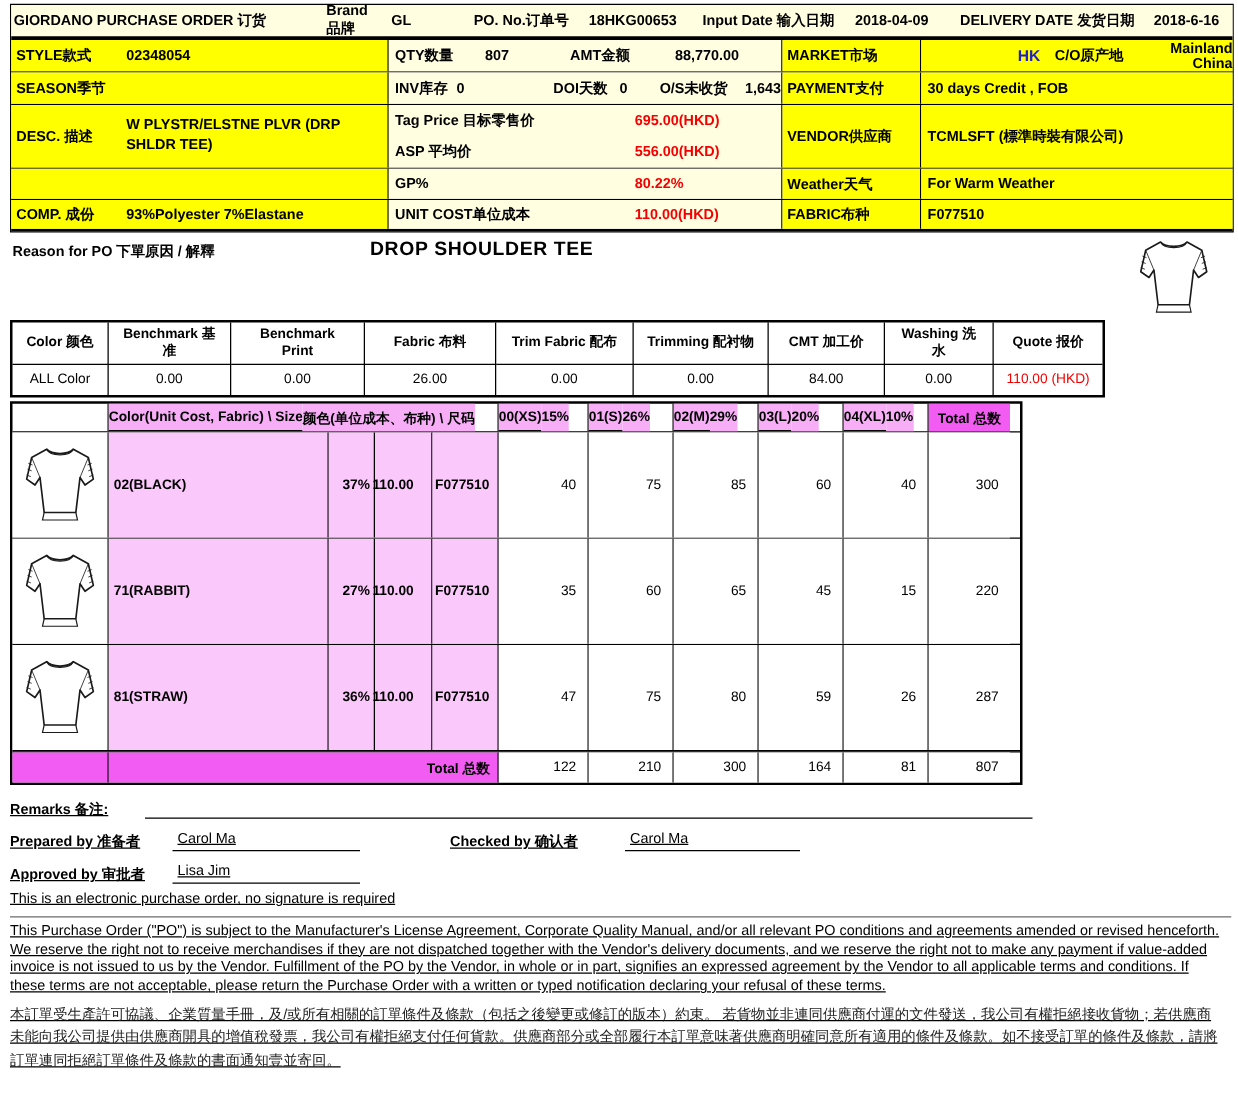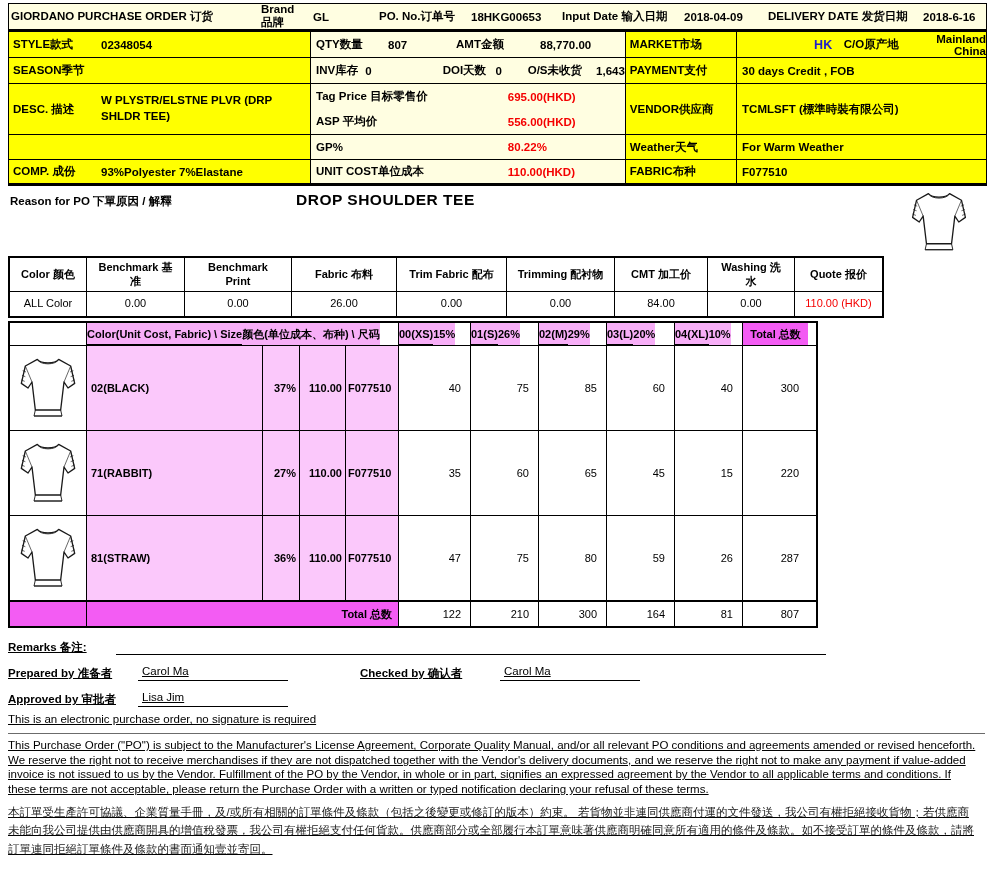--- a/index.html
+++ b/index.html
@@ -50,21 +50,21 @@
 
   
   .st{width:806px;border:2px solid #000;margin-top:3px;}
   .srow{display:flex;border-bottom:1px solid #000;}
   .srow:last-child{border-bottom:none;}
   .scell{box-sizing:border-box;border-right:1px solid #000;display:flex;align-items:center;}
   .scell:last-child{border-right:none;}
   .sw-thumb{width:77px;background:#fff;justify-content:center;}
   .sw-name{width:176px;background:var(--pinkRow);padding-left:4px;font-weight:bold;}
   .sw-pct{width:37px;background:var(--pinkRow);justify-content:flex-end;padding-right:3px;font-weight:bold;}
-  .sw-cost{width:46px;background:var(--pinkRow);justify-content:flex-end;padding-right:3px;font-weight:bold;}
+  .sw-cost{width:46px;background:var(--pinkRow);justify-content:flex-end;padding-right:14px;font-weight:bold;}
   .sw-fab{width:53px;background:var(--pinkRow);padding-left:2px;font-weight:bold;}
   .sw-qty{width:68px;background:#fff;justify-content:flex-end;padding-right:9px;}
   .sw-qty0{width:72px;}
   .sw-tot{width:65px;background:#fff;justify-content:flex-end;padding-right:9px;}
   .st-head .hcol{box-sizing:border-box;border-right:1px solid #000;display:flex;flex-direction:row;}
   .st-head .hcol:last-child{border-right:none;}
   .st-head .sub{height:21px;display:flex;align-items:center;justify-content:center;
     border-bottom:1px solid #000;font-weight:bold;background:var(--pinkHeader);}
   .st-head .sub:last-child{height:22px;border-bottom:none;}
   .h-thumb{width:77px}.h-merge{width:312px}.h-size{width:68px}.h-size0{width:72px}

